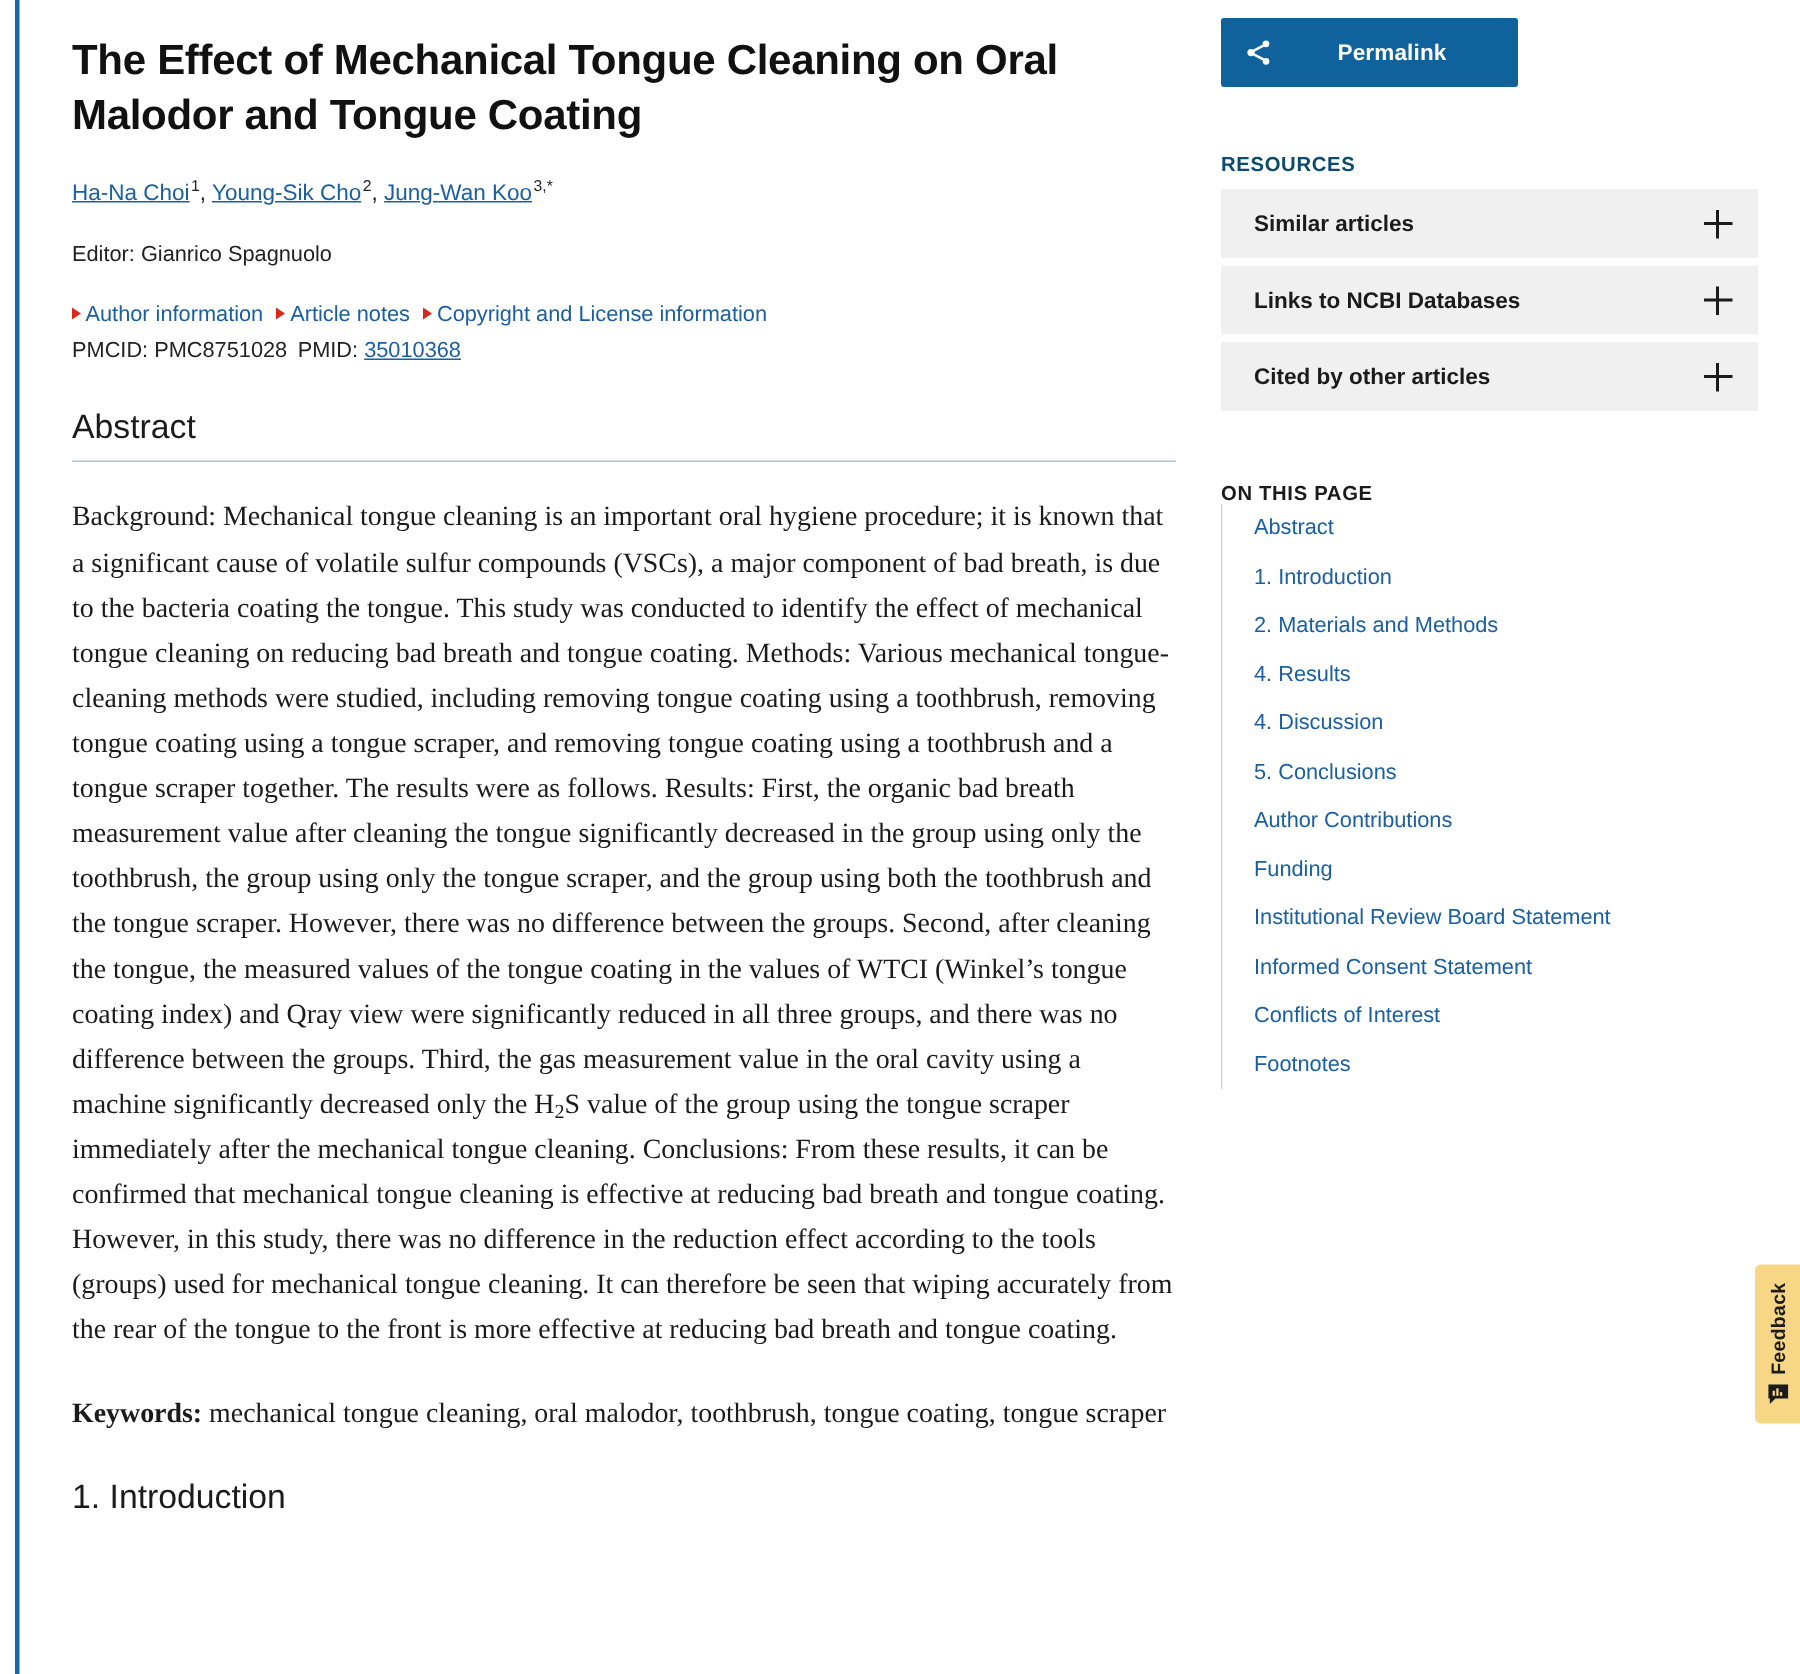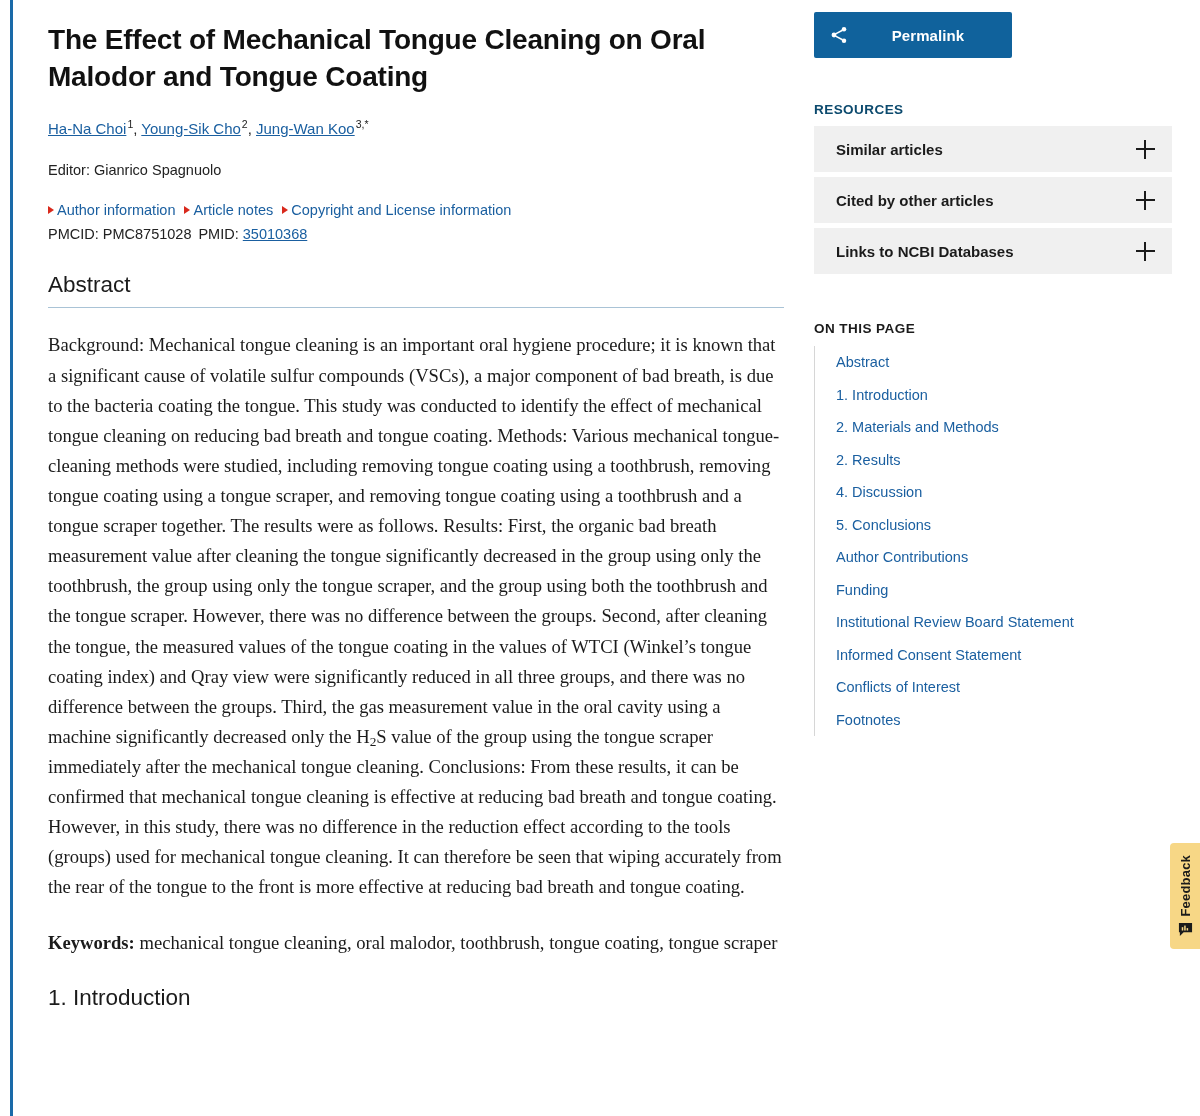--- a/index.html
+++ b/index.html
@@ -225,21 +225,21 @@
   .plus-icon::after {
     top: 0; left: 8px;
     height: 19px; width: 2.2px;
   }
 
   #toc-title {
     font-size: 13.5px;
     font-weight: bold;
     letter-spacing: 0.45px;
     color: #1b1b1b;
-    margin: 47px 0 10px 0;
+    margin: 47px 0 0 0;
   }
   #toc-list {
     list-style: none;
     margin: 0;
     padding: 0 0 0 21px;
     border-left: 1px solid #d6d6d6;
   }
   #toc-list li { margin: 0; }
   #toc-list a {
     display: block;
@@ -331,42 +331,42 @@
       <span class="permalink-label">Permalink</span>
     </button>
 
     <div class="sidebar-section-title">RESOURCES</div>
 
     <div class="accordion-row">
       <span class="accordion-label">Similar articles</span>
       <span class="plus-icon"></span>
     </div>
     <div class="accordion-row">
+      <span class="accordion-label">Links to NCBI Databases</span>
+      <span class="plus-icon"></span>
+    </div>
+    <div class="accordion-row">
       <span class="accordion-label">Cited by other articles</span>
       <span class="plus-icon"></span>
     </div>
-    <div class="accordion-row">
-      <span class="accordion-label">Links to NCBI Databases</span>
-      <span class="plus-icon"></span>
-    </div>
 
     <div id="toc-title">ON THIS PAGE</div>
 
     <ul id="toc-list">
       <li>
           <a href="#">Abstract</a>
         </li>
       <li>
           <a href="#">1. Introduction</a>
         </li>
       <li>
           <a href="#">2. Materials and Methods</a>
         </li>
       <li>
-          <a href="#">2. Results</a>
+          <a href="#">4. Results</a>
         </li>
       <li>
           <a href="#">4. Discussion</a>
         </li>
       <li>
           <a href="#">5. Conclusions</a>
         </li>
       <li>
           <a href="#">Author Contributions</a>
         </li>

